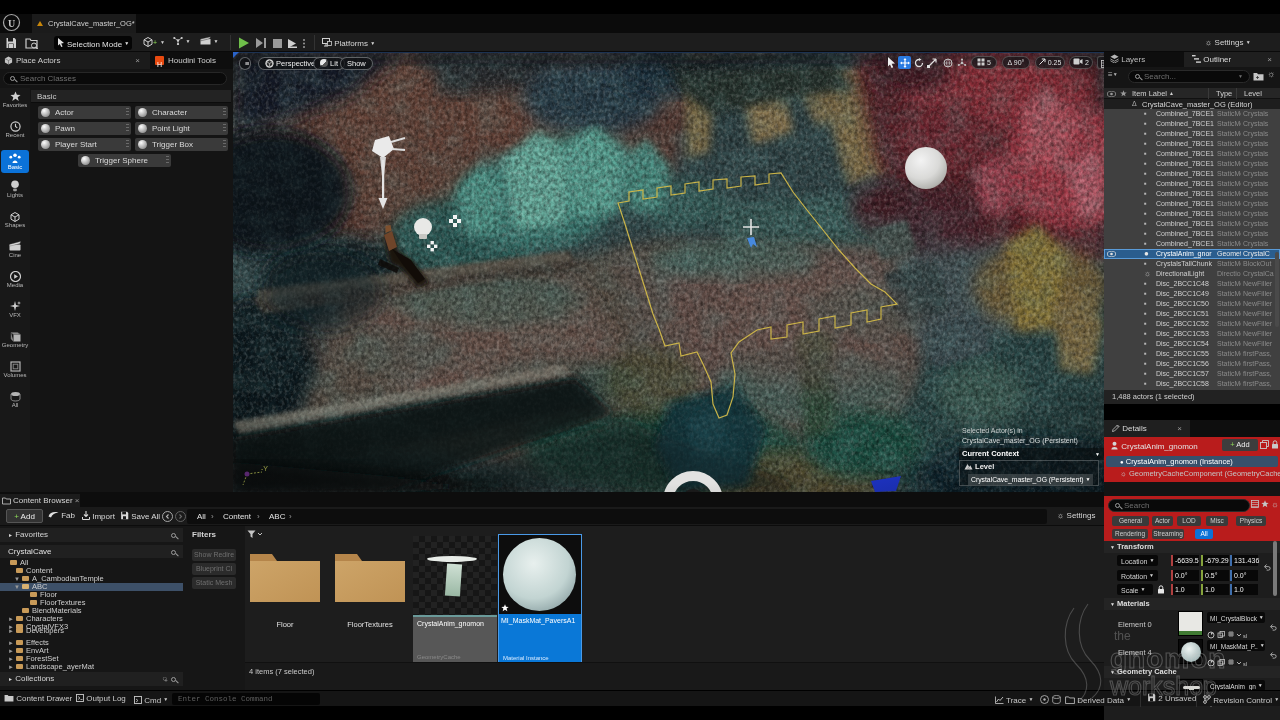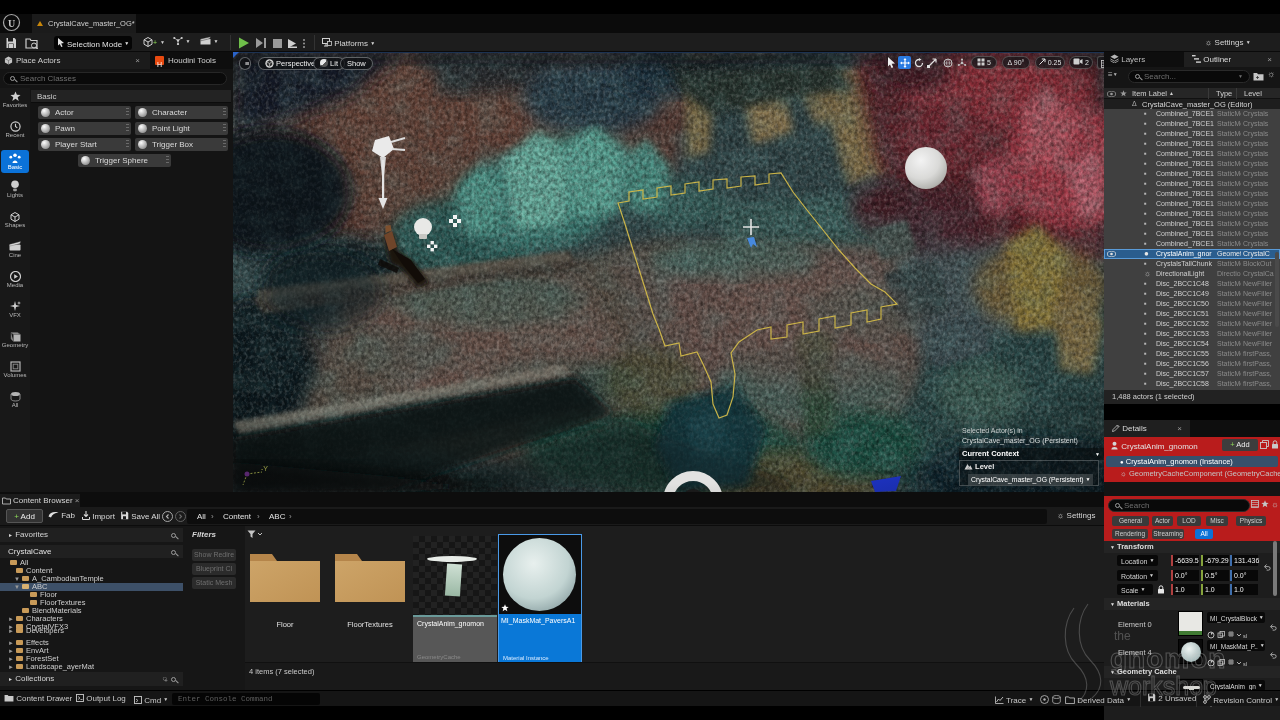--- a/index.html
+++ b/index.html
@@ -895,21 +895,21 @@
           </div>
         <div class="trw" style="top:104px;">
             <span style="position:absolute;left:16px;"><span class="fi" style="background:#c89a58;"></span>Landscape_ayerMat</span>
             <span style="position:absolute;left:8px;color:#9a9a9a;font-size:6px;">►</span>
           </div>
       </div>
       <div style="position:absolute;left:0;top:146px;width:183px;height:14px;background:#202020;font-size:8px;color:#d5d5d5;line-height:14px;padding-left:8px;"><span style="font-size:5px;">►</span> Collections<span style="position:absolute;right:16px;color:#9a9a9a;font-size:8px;top:0;">○<span style="position:absolute;left:2.2px;top:0.5px;font-size:6px;">+</span></span><span class="mag" style="right:7px;top:5px;left:auto;"></span></div>
     </div>
 
     <div class="abs" style="left:186px;top:34px;width:56px;height:164px;background:#161616;">
-      <div style="position:absolute;left:6px;top:4px;font-size:8px;color:#d5d5d5;font-weight:bold;font-style:italic;">Filters</div>
+      <div style="position:absolute;left:6px;top:4px;font-size:8px;color:#d5d5d5;font-weight:bold;">Filters</div>
       <div class="fbtn" style="top:23px;">Show Redire</div>
       <div class="fbtn" style="top:37px;">Blueprint Cl</div>
       <div class="fbtn" style="top:51px;">Static Mesh</div>
     </div>
 
     <div class="abs" style="left:245px;top:34px;width:859px;height:164px;background:#1d1d1d;">
       <svg style="position:absolute;left:2px;top:4px;" width="16" height="9" viewBox="0 0 16 9">
           <path d="M0.5 0.5 H8.5 L5.5 4 V8 L3.5 6.5 V4 Z" fill="#c5c5c5"></path>
           <path d="M11 3 L13 5 L15 3" stroke="#c5c5c5" stroke-width="1" fill="none"></path>
         </svg>

